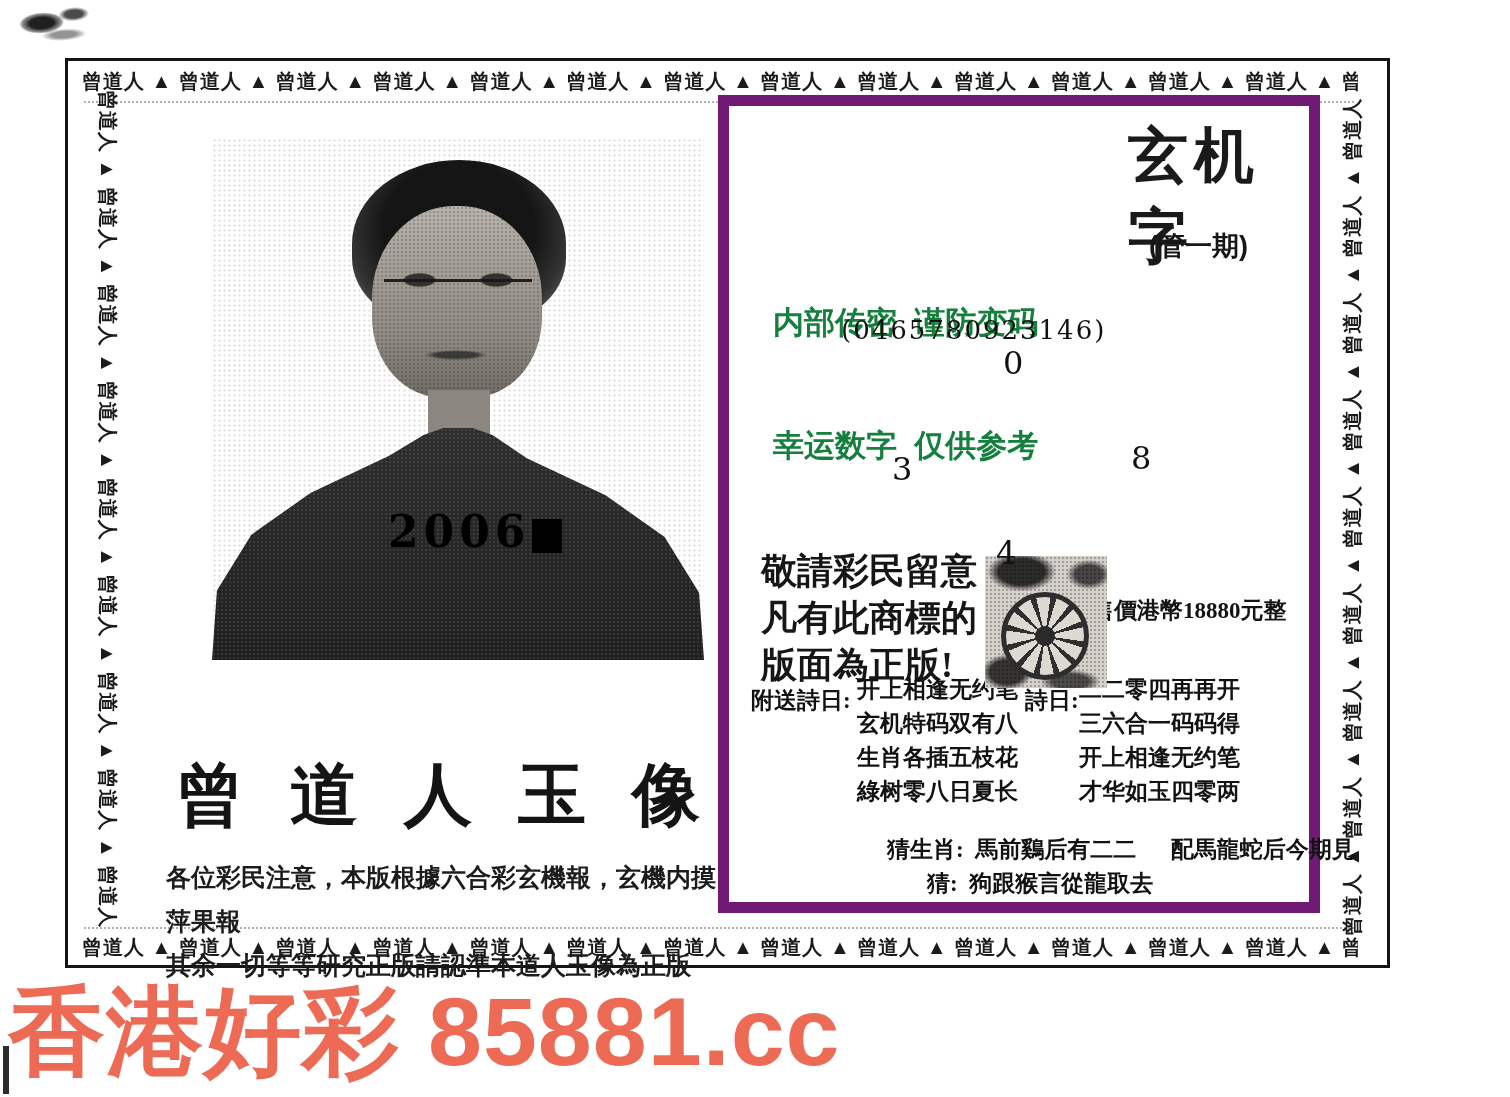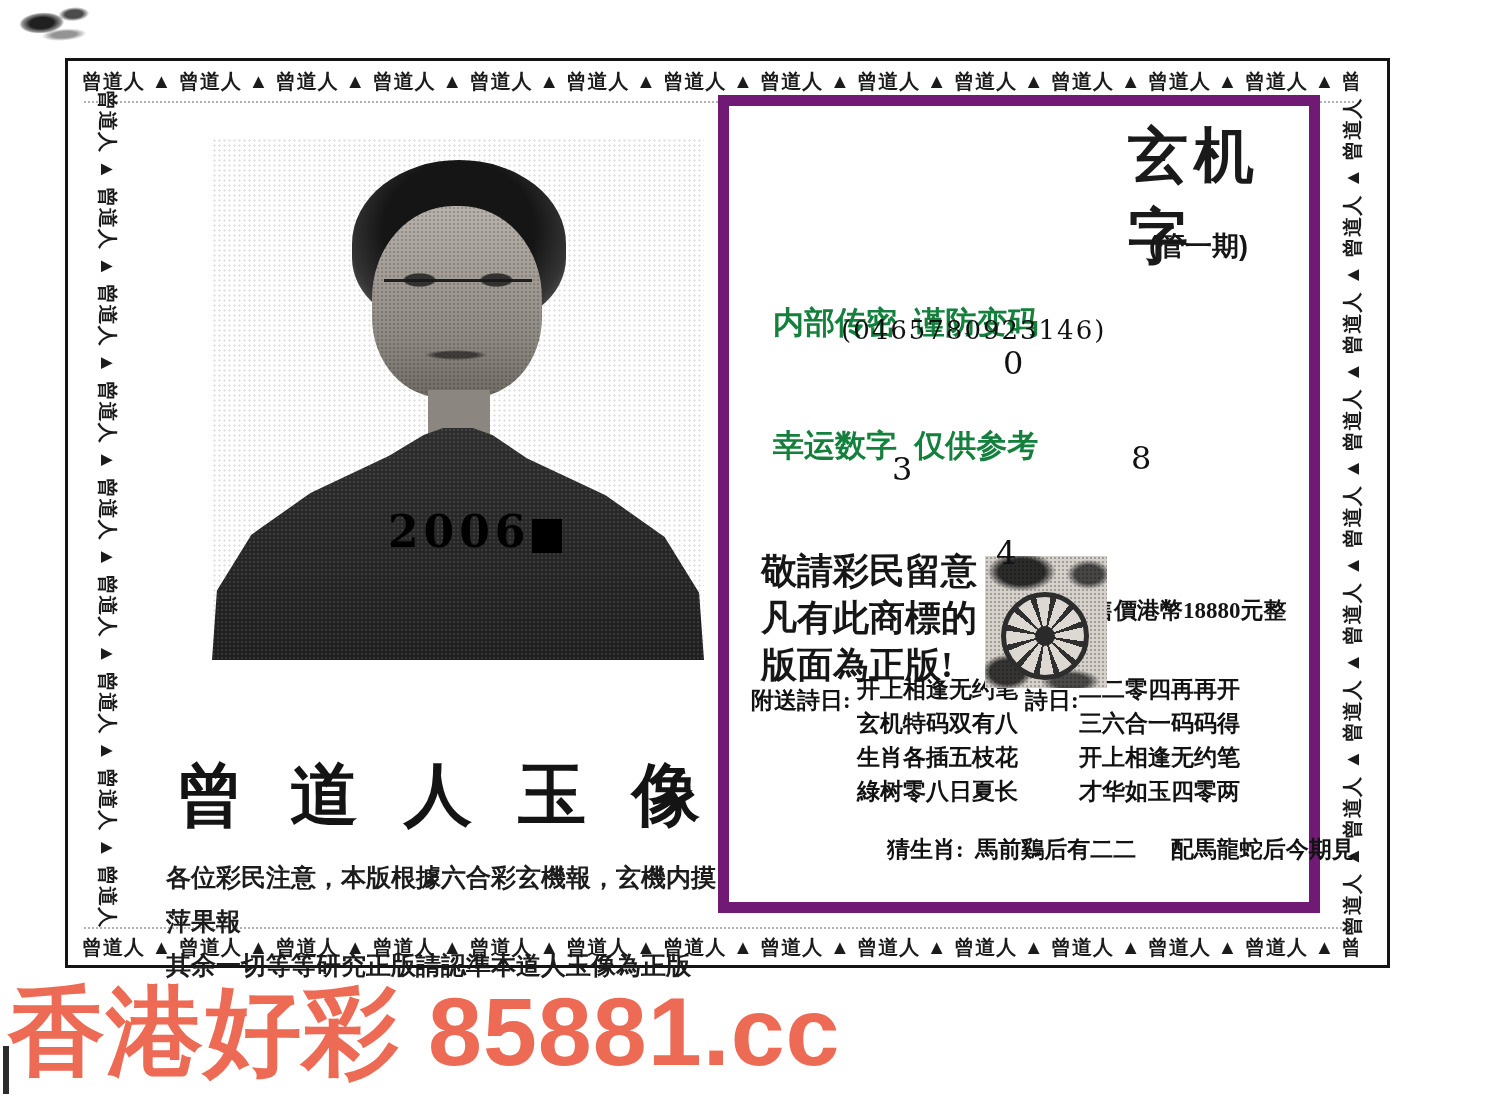--- a/index.html
+++ b/index.html
@@ -182,15 +182,16 @@
 
   <div class="abs poem-label poem-label-right">詩日:</div>
   <div class="abs zodiac zodiac-1">猜生肖:  馬前鷄后有二二      配馬龍蛇后今期見</div>
 
   <div class="abs poem-lines poem-lines-right">
     <div>二二零四再再开</div>
     <div>三六合一码码得</div>
     <div>开上相逢无约笔</div>
     <div>才华如玉四零两</div>
   </div>
+  <div class="abs zodiac zodiac-2">猜:  狗跟猴言從龍取去</div>
 </div>
 
 <div class="abs watermark" style="color: rgb(237, 106, 85);">香港好彩 85881.cc</div>
 
 </body></html>

